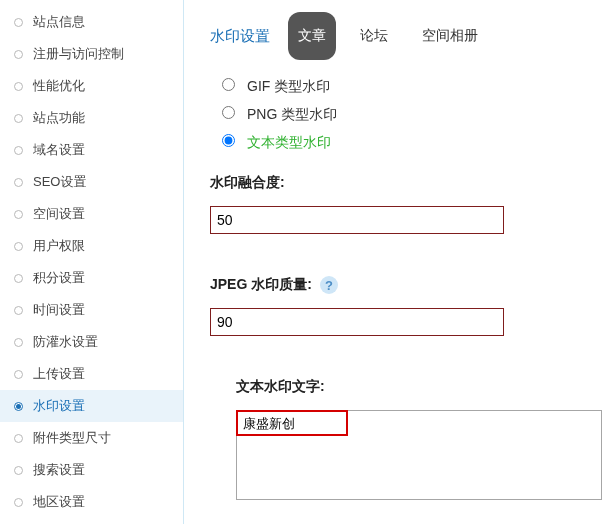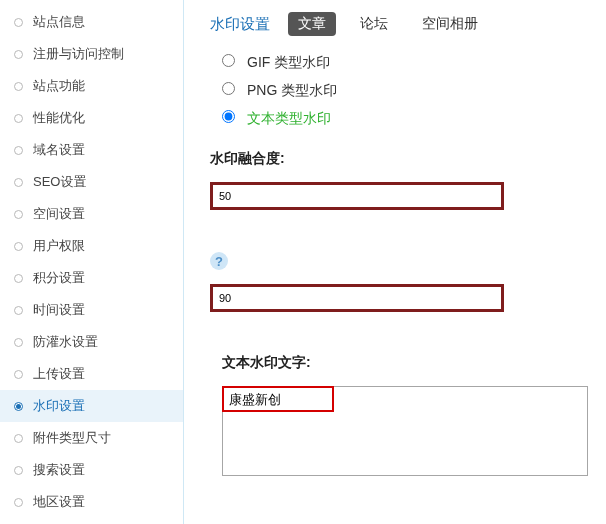--- a/index.html
+++ b/index.html
@@ -9,56 +9,56 @@
   .sidebar-item { display: flex; align-items: center; padding: 7px 10px 7px 14px; cursor: pointer; color: #444; }
   .sidebar-item.active { background: #e9f3fa; }
   .sidebar-item.active .sidebar-label { color: #1a6fb5; }
   .bullet { width: 9px; height: 9px; border: 1px solid #b8b8b8; border-radius: 50%; margin-right: 10px; background: #fff; position: relative; flex-shrink: 0; }
   .sidebar-item.active .bullet { border-color: #1a6fb5; }
   .sidebar-item.active .bullet::after { content: ""; position: absolute; width: 5px; height: 5px; background: #1a6fb5; border-radius: 50%; top: 1px; left: 1px; }
   .sidebar-label { font-size: 13px; }
   .main { flex: 1; padding: 12px 8px 12px 26px; overflow: hidden; }
   .header { display: flex; align-items: center; gap: 14px; margin-bottom: 18px; }
   .page-title { color: #1a6fb5; font-size: 15px; font-weight: normal; margin-right: 4px; }
-  .tab { font-size: 14px; color: #333; cursor: pointer; padding: 3px 10px; border-radius: 4px; }
+  .tab { font-size: 14px; color: #333; cursor: pointer; padding: 15px 10px; border-radius: 12px; }
   .tab.active { background: #555; color: #fff; }
   .radios { margin-left: 12px; margin-bottom: 22px; }
   .radio-row { display: flex; align-items: flex-start; gap: 12px; margin-bottom: 10px; font-size: 14px; }
   .radio-row input { margin: 0; }
   .radio-row.selected .radio-label { color: #2fb12f; }
   .section-label { font-size: 14px; font-weight: bold; margin-bottom: 14px; color: #222; }
-  .text-input { width: 294px; height: 28px; border: 3px solid #7f1d1d; padding: 2px 6px; font-size: 11px; }
+  .text-input { width: 294px; height: 28px; border: 1px solid #7f1d1d; padding: 2px 6px; font-size: 14px; }
   .field-block { margin-bottom: 42px; }
   .jpeg-row { display: flex; align-items: center; gap: 8px; }
   .help-icon { width: 18px; height: 18px; border-radius: 50%; background: #cfe6f7; color: #4e8fc7; display: flex; align-items: center; justify-content: center; font-size: 13px; font-weight: bold; cursor: pointer; }
   .textarea-wrap { position: relative; width: 366px; }
   .textarea { width: 366px; height: 90px; border: 1px solid #a6a6a6; padding: 4px 6px; font-size: 13px; resize: none; font-family: SimSun, serif; overflow-y: scroll; }
   .red-box { position: absolute; border: 2px solid #d40000; top: 0px; left: 0px; width: 112px; height: 26px; pointer-events: none; }
-  .subsection { margin-left: 12px; }
+  .subsection { margin-left: 26px; }
 </style>
 </head>
 <body>
 
 <div class="container">
   <div class="sidebar">
     <div class="sidebar-item">
         <span class="bullet"></span>
         <span class="sidebar-label">站点信息</span>
       </div>
     <div class="sidebar-item">
         <span class="bullet"></span>
         <span class="sidebar-label">注册与访问控制</span>
       </div>
     <div class="sidebar-item">
         <span class="bullet"></span>
-        <span class="sidebar-label">站点功能</span>
+        <span class="sidebar-label">性能优化</span>
       </div>
     <div class="sidebar-item">
         <span class="bullet"></span>
-        <span class="sidebar-label">性能优化</span>
+        <span class="sidebar-label">站点功能</span>
       </div>
     <div class="sidebar-item">
         <span class="bullet"></span>
         <span class="sidebar-label">域名设置</span>
       </div>
     <div class="sidebar-item">
         <span class="bullet"></span>
         <span class="sidebar-label">SEO设置</span>
       </div>
     <div class="sidebar-item">
@@ -126,20 +126,21 @@
       </label>
     </div>
 
     <div class="field-block">
       <div class="section-label">水印融合度:</div>
       <input class="text-input" type="text" value="50" style="">
     </div>
 
     <div class="field-block">
       <div class="section-label jpeg-row">
+        <span>JPEG 水印质量:</span>
         <span class="help-icon">?</span>
       </div>
       <input class="text-input" type="text" value="90" style="">
     </div>
 
     <div class="subsection">
       <div class="section-label">文本水印文字:</div>
       <div class="textarea-wrap">
         <textarea class="textarea" style="">康盛新创</textarea>
         <div class="red-box"></div>

